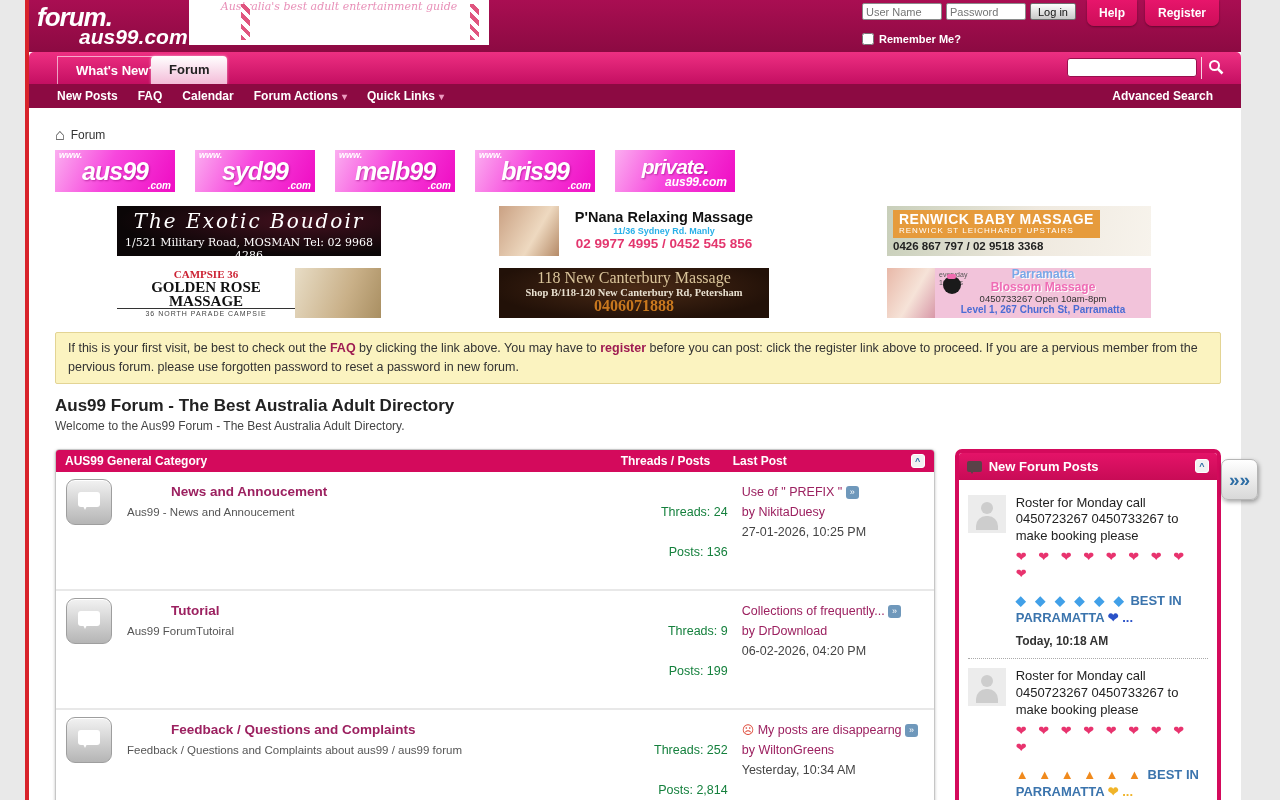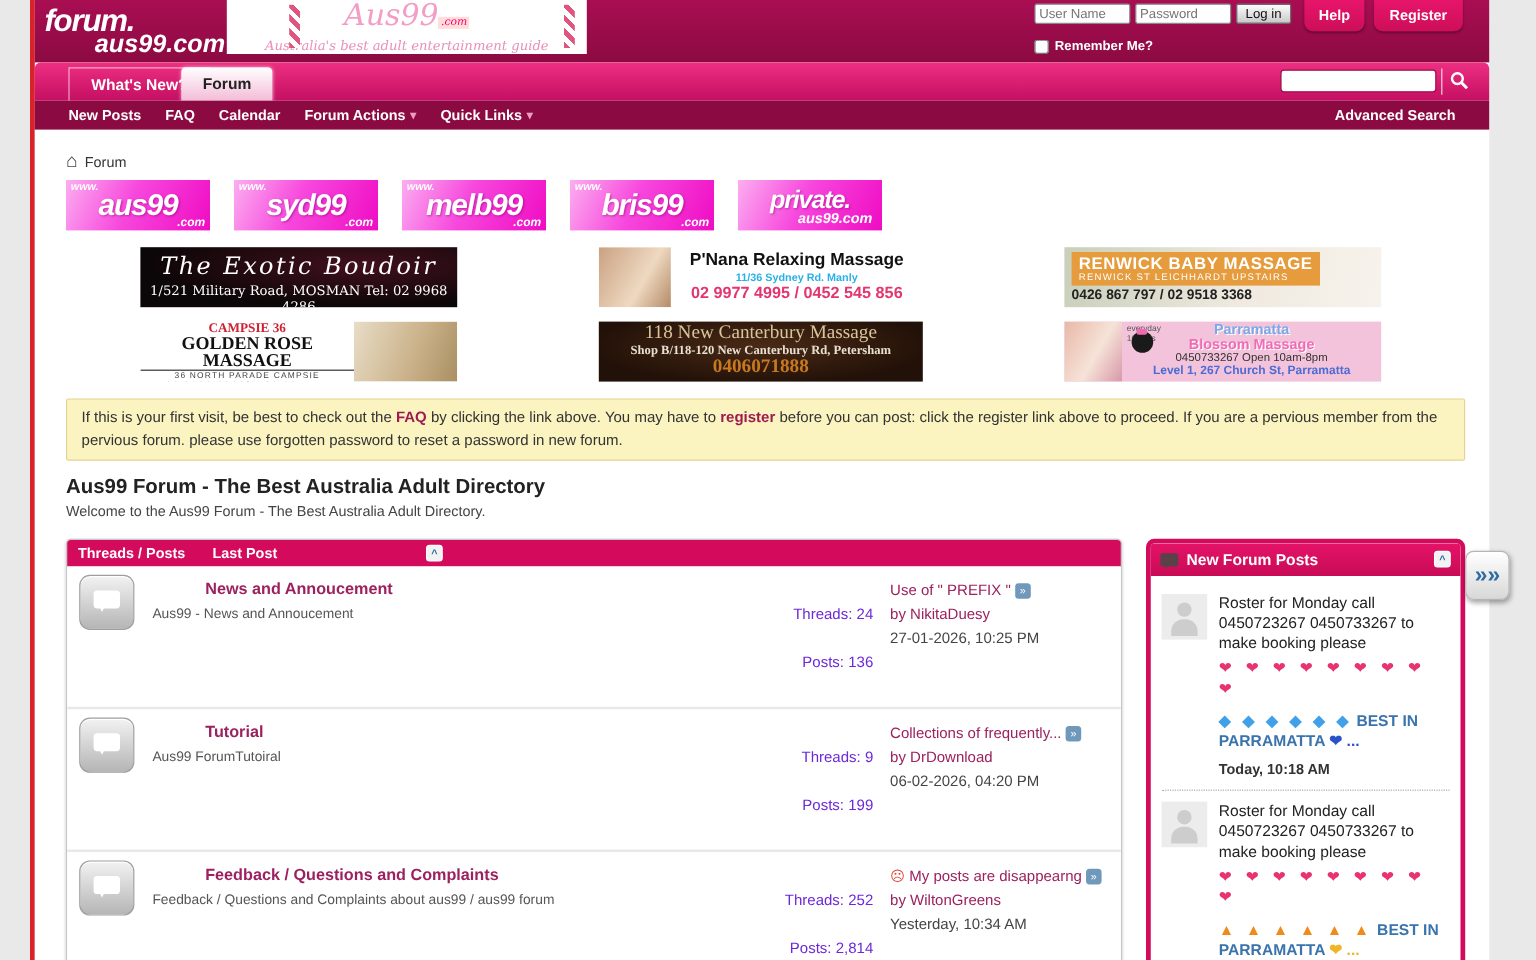--- a/index.html
+++ b/index.html
@@ -115,21 +115,21 @@
 
   .f-row { display:flex; padding:7px 10px; background:#fff; min-height:60px; }
   .f-row + .f-row { border-top:2px solid #e8e8e8; }
   .f-icon { width:46px; height:46px; margin-right:15px; border-radius:9px; flex:none;
     background:linear-gradient(#f2f2f2,#b5b5b5); border:1px solid #9e9e9e; position:relative; box-shadow:inset 0 1px 0 #fff; }
   .bubble { position:absolute; left:11px; top:12px; width:22px; height:15px; background:#fff; border-radius:3px; }
   .bubble::after { content:""; position:absolute; left:3px; bottom:-7px; border:4px solid transparent; border-top:8px solid #fff; }
   .f-main { flex:1; padding-top:3px; }
   .f-title { color:#9c2160; font-weight:bold; font-size:13.5px;padding-left:44px; }
   .f-desc { color:#555; font-size:11.5px; margin-top:6px; }
-  .f-stats { width:118px; text-align:right; font-size:12.5px; color:#6d28d9; padding-top:3px; line-height:1.6; white-space:pre-line; }
+  .f-stats { width:118px; text-align:right; font-size:12.5px; color:#15803d; padding-top:3px; line-height:1.6; white-space:pre-line; }
   .f-last { flex:0 0 196px; padding-left:14px; font-size:12.5px; padding-top:3px; line-height:1.6; }
   .lp-title { color:#9c2160; }
   .lp-emoji { font-size:12px; }
   .em-red { color:#d43; }
   .go-icon { display:inline-block; width:13px; height:13px; background:#6f98bb; border-radius:3px; color:#fff; font-size:9px; line-height:13px; text-align:center; vertical-align:1px; cursor:pointer; }
   .lp-by { color:#9c2160; display:block; }
   .lp-date { color:#444; }
 
   
   .sidebar { width:267px; margin-left:20px; }
@@ -161,21 +161,20 @@
 <div class="site">
 
   <div class="topbar">
     <div class="logo">
       <div class="logo-top">forum.</div>
       <div class="logo-bottom">aus99.com</div>
     </div>
     <div class="center-banner">
       <div class="pole l"></div>
       <div class="pole r"></div>
-      <div class="cb-brand"><span>Aus99</span><span class="cb-dot">.com</span></div>
       <div class="cb-tag">Australia's best adult entertainment guide</div>
     </div>
     <div class="login-box">
       <div class="login-row">
         <input type="text" placeholder="User Name" style="">
         <input type="password" placeholder="Password" style="">
         <button class="btn-login">Log in</button>
       </div>
       <label class="remember">
         <input type="checkbox" style="">
@@ -308,20 +307,21 @@
     </div>
 
     <div class="page-title">Aus99 Forum - The Best Australia Adult Directory</div>
     <div class="page-sub">Welcome to the Aus99 Forum - The Best Australia Adult Directory.</div>
 
     <div class="main-flex">
       <div class="forums">
 
         <div class="cat-block">
           <div class="cat-header">
+            <span class="ch-title">AUS99 General Category</span>
             <span class="ch-threads">Threads / Posts</span>
             <span class="ch-last">Last Post</span>
             <span class="collapse-btn">^</span>
           </div>
 
           <div class="f-row">
             <div class="f-icon">
                 <div class="bubble"></div>
               </div>
             <div class="f-main">

